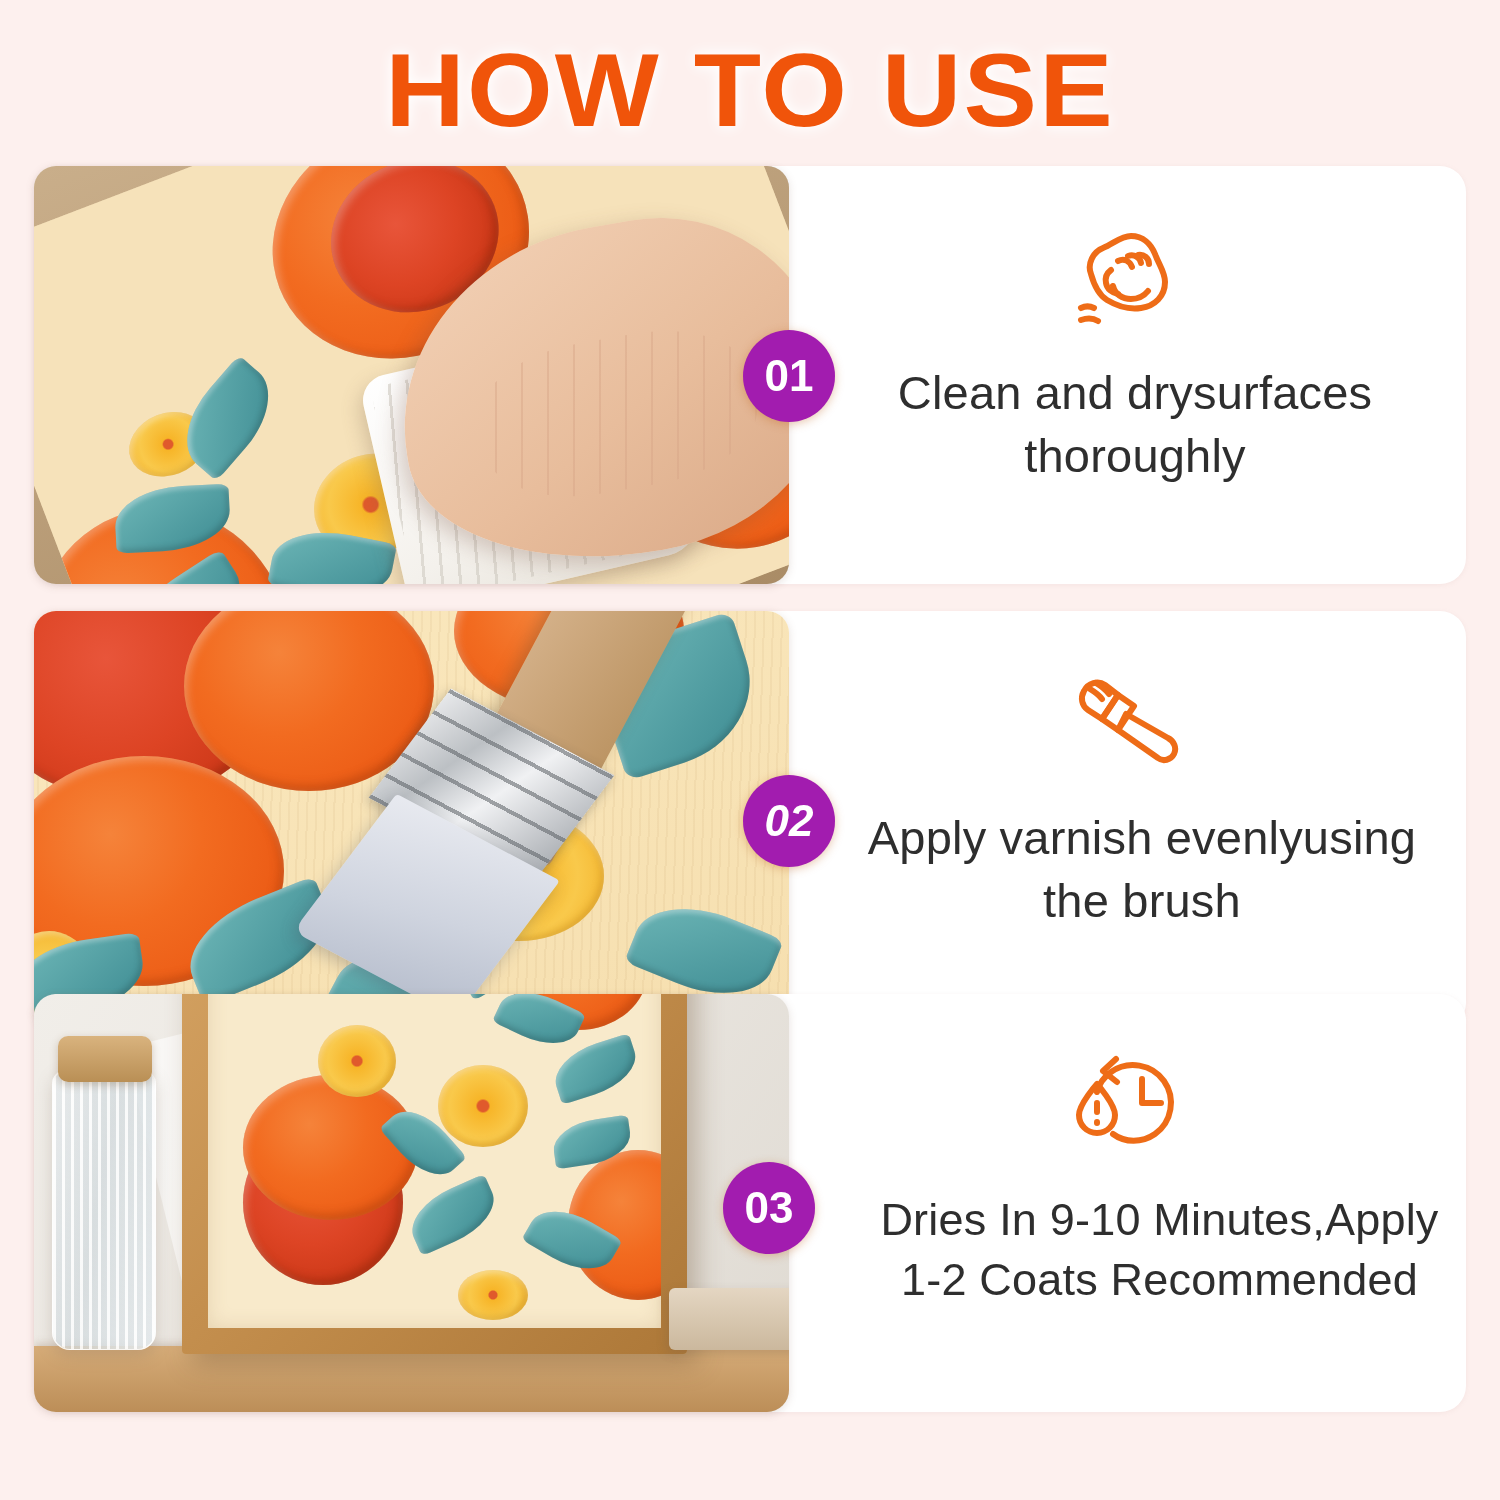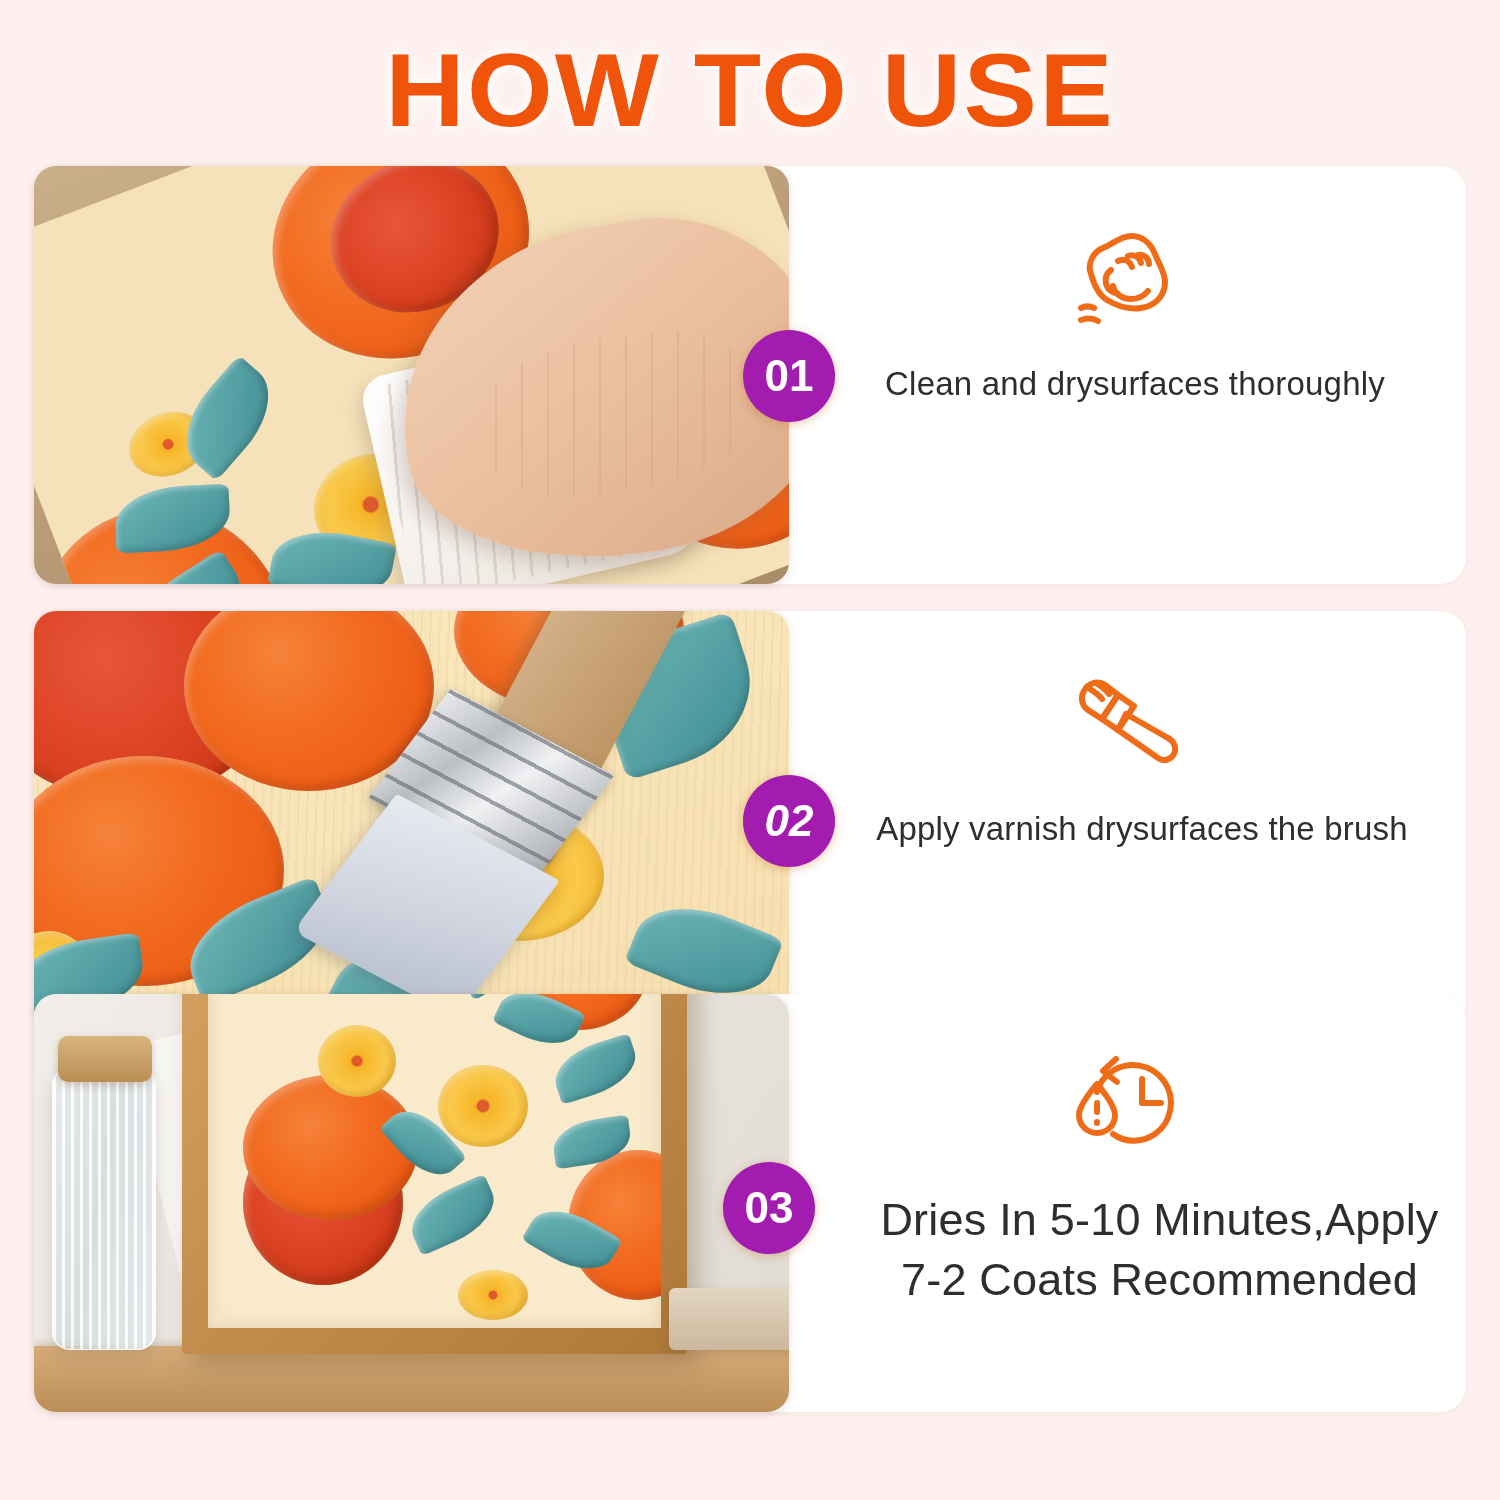--- a/index.html
+++ b/index.html
@@ -226,21 +226,21 @@
     width: 677px; height: 418px;
   }
   .step-icon {
     position: absolute; left: 0; right: 0; top: 62px;
     display: flex; justify-content: center;
   }
   #r3 .step-icon { top: 52px; }
   .step-text {
     position: absolute; left: 26px; right: 11px; top: 196px;
     text-align: center;
-    font-size: 33px;
+    font-size: 47px;
     line-height: 1.33;
     color: #2E2E2E;
     letter-spacing: .2px;
   }
   #r3 .step-text { font-size: 45px; left: 72px; right: 8px; top: 196px; }
   #r2 .step-text { left: 40px; }
 </style>
 </head>
 <body>
 
@@ -315,21 +315,21 @@
 
     <div class="textblock" id="r2">
       <div class="step-icon">
         <svg width="115" height="95" viewBox="0 0 115 95" fill="none" stroke="#EE6C17" stroke-width="6" stroke-linecap="round" stroke-linejoin="round">
           <path d="M14 18c-4 7-2 15 4 19l14 9 16-24-13-10c-7-5-17-2-21 6z"></path>
           <path d="M20 16c5 3 9 6 12 10M26 10c5 3 10 7 13 11"></path>
           <path d="M32 46l16-24 16 11-16 24z"></path>
           <path d="M48 57l40 28c5 4 13 2 16-4 3-6 0-13-6-16L56 41z"></path>
         </svg>
       </div>
-      <div class="step-text">Apply varnish drysurfaces the brush</div>
+      <div class="step-text">Apply varnish evenlyusing the brush</div>
     </div>
   </div>
 
   <div class="row" id="row-3">
     <div class="card"></div>
 
     <div class="photo">
       <div class="p3-wall"></div>
       <div class="p3-sun"></div>
       <div class="p3-shelf"></div>
@@ -363,17 +363,17 @@
     <div class="textblock" id="r3">
       <div class="step-icon">
         <svg width="115" height="105" viewBox="0 0 115 105" fill="none" stroke="#EE6C17" stroke-width="6" stroke-linecap="round" stroke-linejoin="round">
           <path d="M43 88c12 9 29 9 42 0 17-12 21-36 9-53C82 18 58 14 41 26c-7 5-12 12-14 20"></path>
           <path d="M46 13 33 25l14 11"></path>
           <path d="M72 33v24h19"></path>
           <path d="M27 38c0 0-18 20-18 31 0 10 8 18 18 18s18-8 18-18c0-11-18-31-18-31z"></path>
           <path d="M27 57v9M27 76v1"></path>
         </svg>
       </div>
-      <div class="step-text">Dries In 5-10 Minutes,Apply 7-2 Coats Recommended</div>
+      <div class="step-text">Dries In 9-10 Minutes,Apply 1-2 Coats Recommended</div>
     </div>
   </div>
 
 </div>
 
 </body></html>

